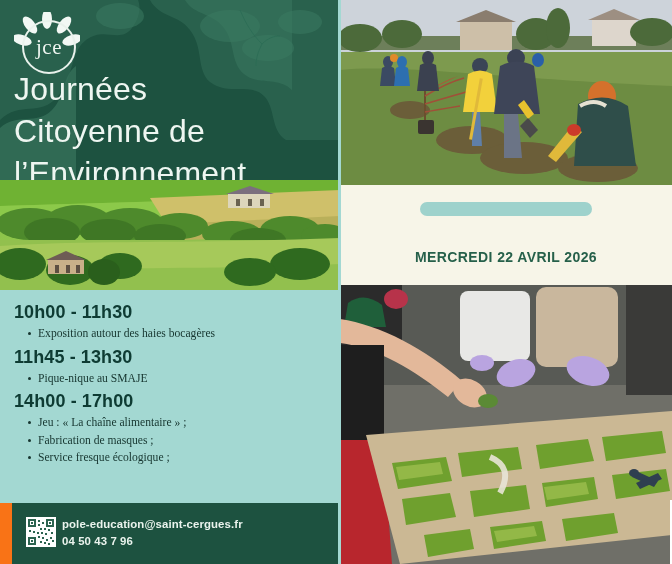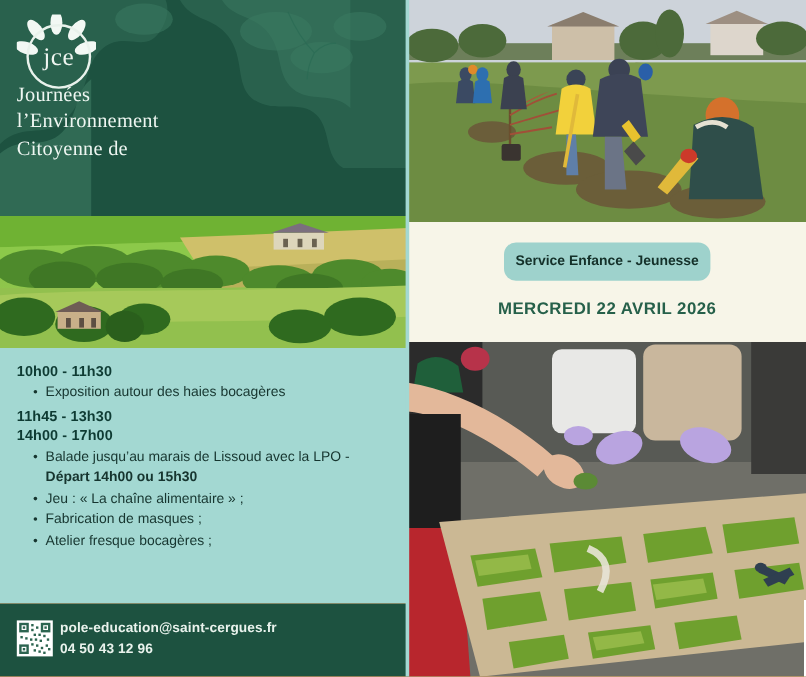--- a/index.html
+++ b/index.html
@@ -10,36 +10,36 @@
   .left-col{position:absolute;left:0;top:0;width:340px;height:564px;}
 
   
   .hdr{position:absolute;left:0;top:0;width:340px;height:180px;background:#1d5240;overflow:hidden;}
   .hdr-foliage{position:absolute;inset:0;}
   .logo-badge{position:absolute;left:14px;top:12px;width:66px;height:66px;}
   .logo-circle{position:absolute;left:8px;top:8px;width:50px;height:50px;border-radius:50%;
     border:2px solid #e9f2ec;display:flex;align-items:center;justify-content:center;}
   .logo-txt{color:#eef5f0;font-size:21px;font-family:"Liberation Serif",serif;letter-spacing:.5px;line-height:1;}
   .hdr-title{position:absolute;left:14px;top:68px;width:300px;color:#eef6f1;
-    font-size:17px;line-height:1.32;font-weight:400;letter-spacing:.2px;font-family:Liberation Serif, serif;}
+    font-size:32px;line-height:1.32;font-weight:400;letter-spacing:.2px;}
 
   
   .landscape{position:absolute;left:0;top:180px;width:340px;height:110px;overflow:hidden;background:#8ab84a;}
 
   
   .sched{position:absolute;left:0;top:290px;width:340px;height:213px;background:#a3d8d2;
     padding:12px 14px 0 14px;box-sizing:border-box;color:#173a34;}
-  .sl-time{font-size:12px;font-weight:bold;color:#0e3b33;margin:0 0 2px 0;letter-spacing:.1px;}
+  .sl-time{font-size:18px;font-weight:bold;color:#0e3b33;margin:0 0 2px 0;letter-spacing:.1px;}
   .sl-list{list-style:none;margin:0 0 4px 0;padding:0 0 0 14px;}
-  .sl-list li{position:relative;font-size:11.6px;line-height:1.52;color:#16352f;padding-left:10px;}
+  .sl-list li{position:relative;font-size:11.6px;line-height:1.52;color:#16352f;padding-left:10px;font-family:Liberation Serif, serif;}
   .sl-list li:before{content:"";position:absolute;left:0;top:7px;width:3px;height:3px;border-radius:50%;background:#16352f;}
   .sl-list li b{font-weight:bold;}
 
   
-  .contact{position:absolute;left:0;top:503px;width:340px;height:61px;background:#1d5240;}
+  .contact{position:absolute;left:12px;top:503px;width:340px;height:61px;background:#1d5240;}
   .qr{position:absolute;left:14px;top:14px;width:30px;height:30px;background:#fff;padding:1px;box-sizing:border-box;}
   .contact-lines{position:absolute;left:50px;top:13px;color:#eaf3ed;}
   .contact-lines div{font-size:11.4px;font-weight:bold;line-height:1.5;letter-spacing:.1px;}
 
   
   .right-col{position:absolute;left:340px;top:0;width:332px;height:564px;}
   .photo-top{position:absolute;left:0;top:0;width:332px;height:185px;overflow:hidden;background:#6d7a55;}
   .banner{position:absolute;left:0;top:185px;width:332px;height:100px;background:#f7f5e8;}
   .pill{position:absolute;left:80px;top:17px;width:172px;background:#9ed2cc;border-radius:10px;
     padding:7px 6px;box-sizing:border-box;text-align:center;}
@@ -94,22 +94,22 @@
             <ellipse cx="58" cy="28" rx="5" ry="10" transform="rotate(72 58 28)"></ellipse>
           </g>
         </svg>
         <div class="logo-circle">
           <span class="logo-txt">jce</span>
         </div>
       </div>
 
       <div class="hdr-title">
         <div>Journées</div>
+        <div>Citoyenne de</div>
         <div>l’Environnement</div>
-        <div>Citoyenne de</div>
       </div>
     </div>
 
     <div class="landscape">
       <svg width="340" height="110" viewBox="0 0 340 110">
         <defs>
           <linearGradient id="sky" x1="0" y1="0" x2="0" y2="1">
             <stop offset="0" stop-color="#7fbe3f"></stop>
               <stop offset="1" stop-color="#9ccc56"></stop>
           </linearGradient>
@@ -165,31 +165,30 @@
 
     <div class="sched">
       <div>
         <div class="sl-time">10h00 - 11h30</div>
         <ul class="sl-list">
           <li><span>Exposition autour des haies bocagères</span></li>
         </ul>
       </div>
       <div>
         <div class="sl-time">11h45 - 13h30</div>
+        <ul class="sl-list">
+          <li><span>Pique-nique au SMAJE</span></li>
+        </ul>
       </div>
       <div>
         <div class="sl-time">14h00 - 17h00</div>
         <ul class="sl-list">
-          <li>
-            <span>Balade jusqu’au marais de Lissoud avec la LPO -</span><br>
-            <b>Départ 14h00 ou 15h30</b>
-          </li>
           <li><span>Jeu : « La chaîne alimentaire » ;</span></li>
           <li><span>Fabrication de masques ;</span></li>
-          <li><span>Atelier fresque bocagères ;</span></li>
+          <li><span>Service fresque écologique ;</span></li>
         </ul>
       </div>
     </div>
 
     <div class="contact">
       <div class="qr">
         <svg width="28" height="28" viewBox="0 0 28 28">
           <rect width="28" height="28" fill="#fff"></rect>
           <g fill="#2c6450">
             <rect x="1" y="1" width="8" height="8"></rect>
@@ -223,21 +222,21 @@
             <rect x="23" y="19" width="2" height="2"></rect>
               <rect x="13" y="23" width="2" height="2"></rect>
               <rect x="17" y="24" width="2" height="2"></rect>
             <rect x="21" y="25" width="2" height="2"></rect>
               <rect x="25" y="22" width="2" height="2"></rect>
           </g>
         </svg>
       </div>
       <div class="contact-lines">
         <div>pole-education@saint-cergues.fr</div>
-        <div>04 50 43 12 96</div>
+        <div>04 50 43 7 96</div>
       </div>
     </div>
   </div>
 
   <div class="right-col">
 
     <div class="photo-top">
       <svg width="332" height="185" viewBox="0 0 332 185">
         <rect width="332" height="185" fill="#c9ced4"></rect>
         <rect y="0" width="332" height="52" fill="#cdd3da"></rect>
@@ -324,21 +323,20 @@
             <path d="M240,106 q14,-8 26,0" stroke="#e6e2d2" stroke-width="4" fill="none"></path>
             <path d="M232,126 l-24,30 l8,6 l26,-30 Z" fill="#e0b93a"></path>
             <ellipse cx="234" cy="130" rx="7" ry="6" fill="#cc3a2a"></ellipse>
           </g>
         </g>
       </svg>
     </div>
 
     <div class="banner">
       <div class="pill">
-        <div>Service Enfance - Jeunesse</div>
       </div>
       <div class="date">MERCREDI 22 AVRIL 2026</div>
     </div>
 
     <div class="photo-bot">
       <svg width="332" height="279" viewBox="0 0 332 279">
         <rect width="332" height="279" fill="#6f6f68"></rect>
         <rect width="332" height="100" fill="#585a55"></rect>
 
         <g>

